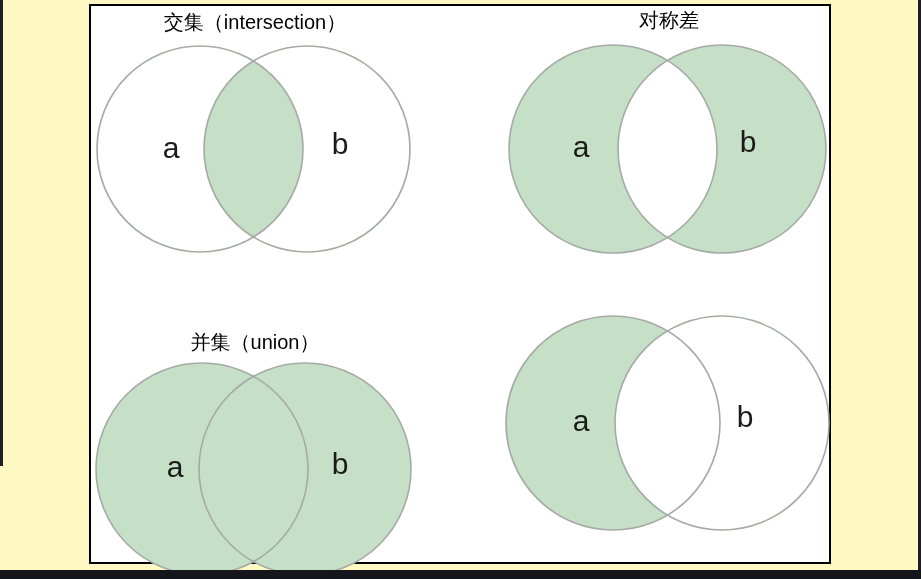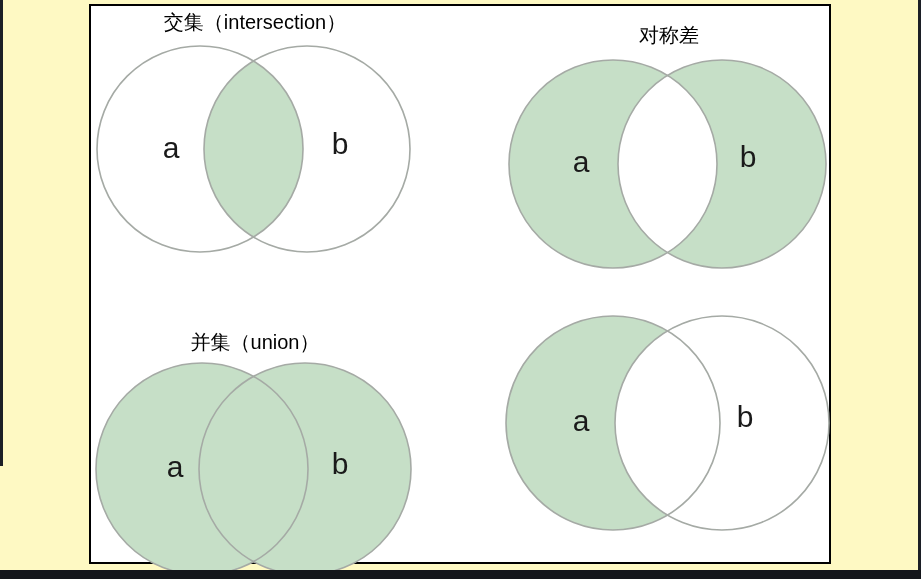--- a/index.html
+++ b/index.html
@@ -24,21 +24,21 @@
   .edge-right{position:absolute;right:0;top:0;width:3px;height:579px;background:var(--edge);}
   .edge-bottom{position:absolute;left:0;bottom:0;width:921px;height:9px;background:var(--bottombar);}
   .panel{position:absolute;width:340px;}
   .panel-title{
     margin:0;height:32px;line-height:32px;text-align:center;
     font-size:20px;font-weight:400;color:var(--title);
     font-family:"Liberation Sans","DejaVu Sans",sans-serif;
   }
   .venn{display:block;}
   .p1{left:85px;top:6px;}
-  .p2{left:499px;top:19px;}
+  .p2{left:499px;top:4px;}
   .p3{left:85px;top:326px;}
   .p4{left:499px;top:310px;}
 </style>
 </head>
 <body>
 
 <div class="stage">
 
   <div class="frame"></div>
 

